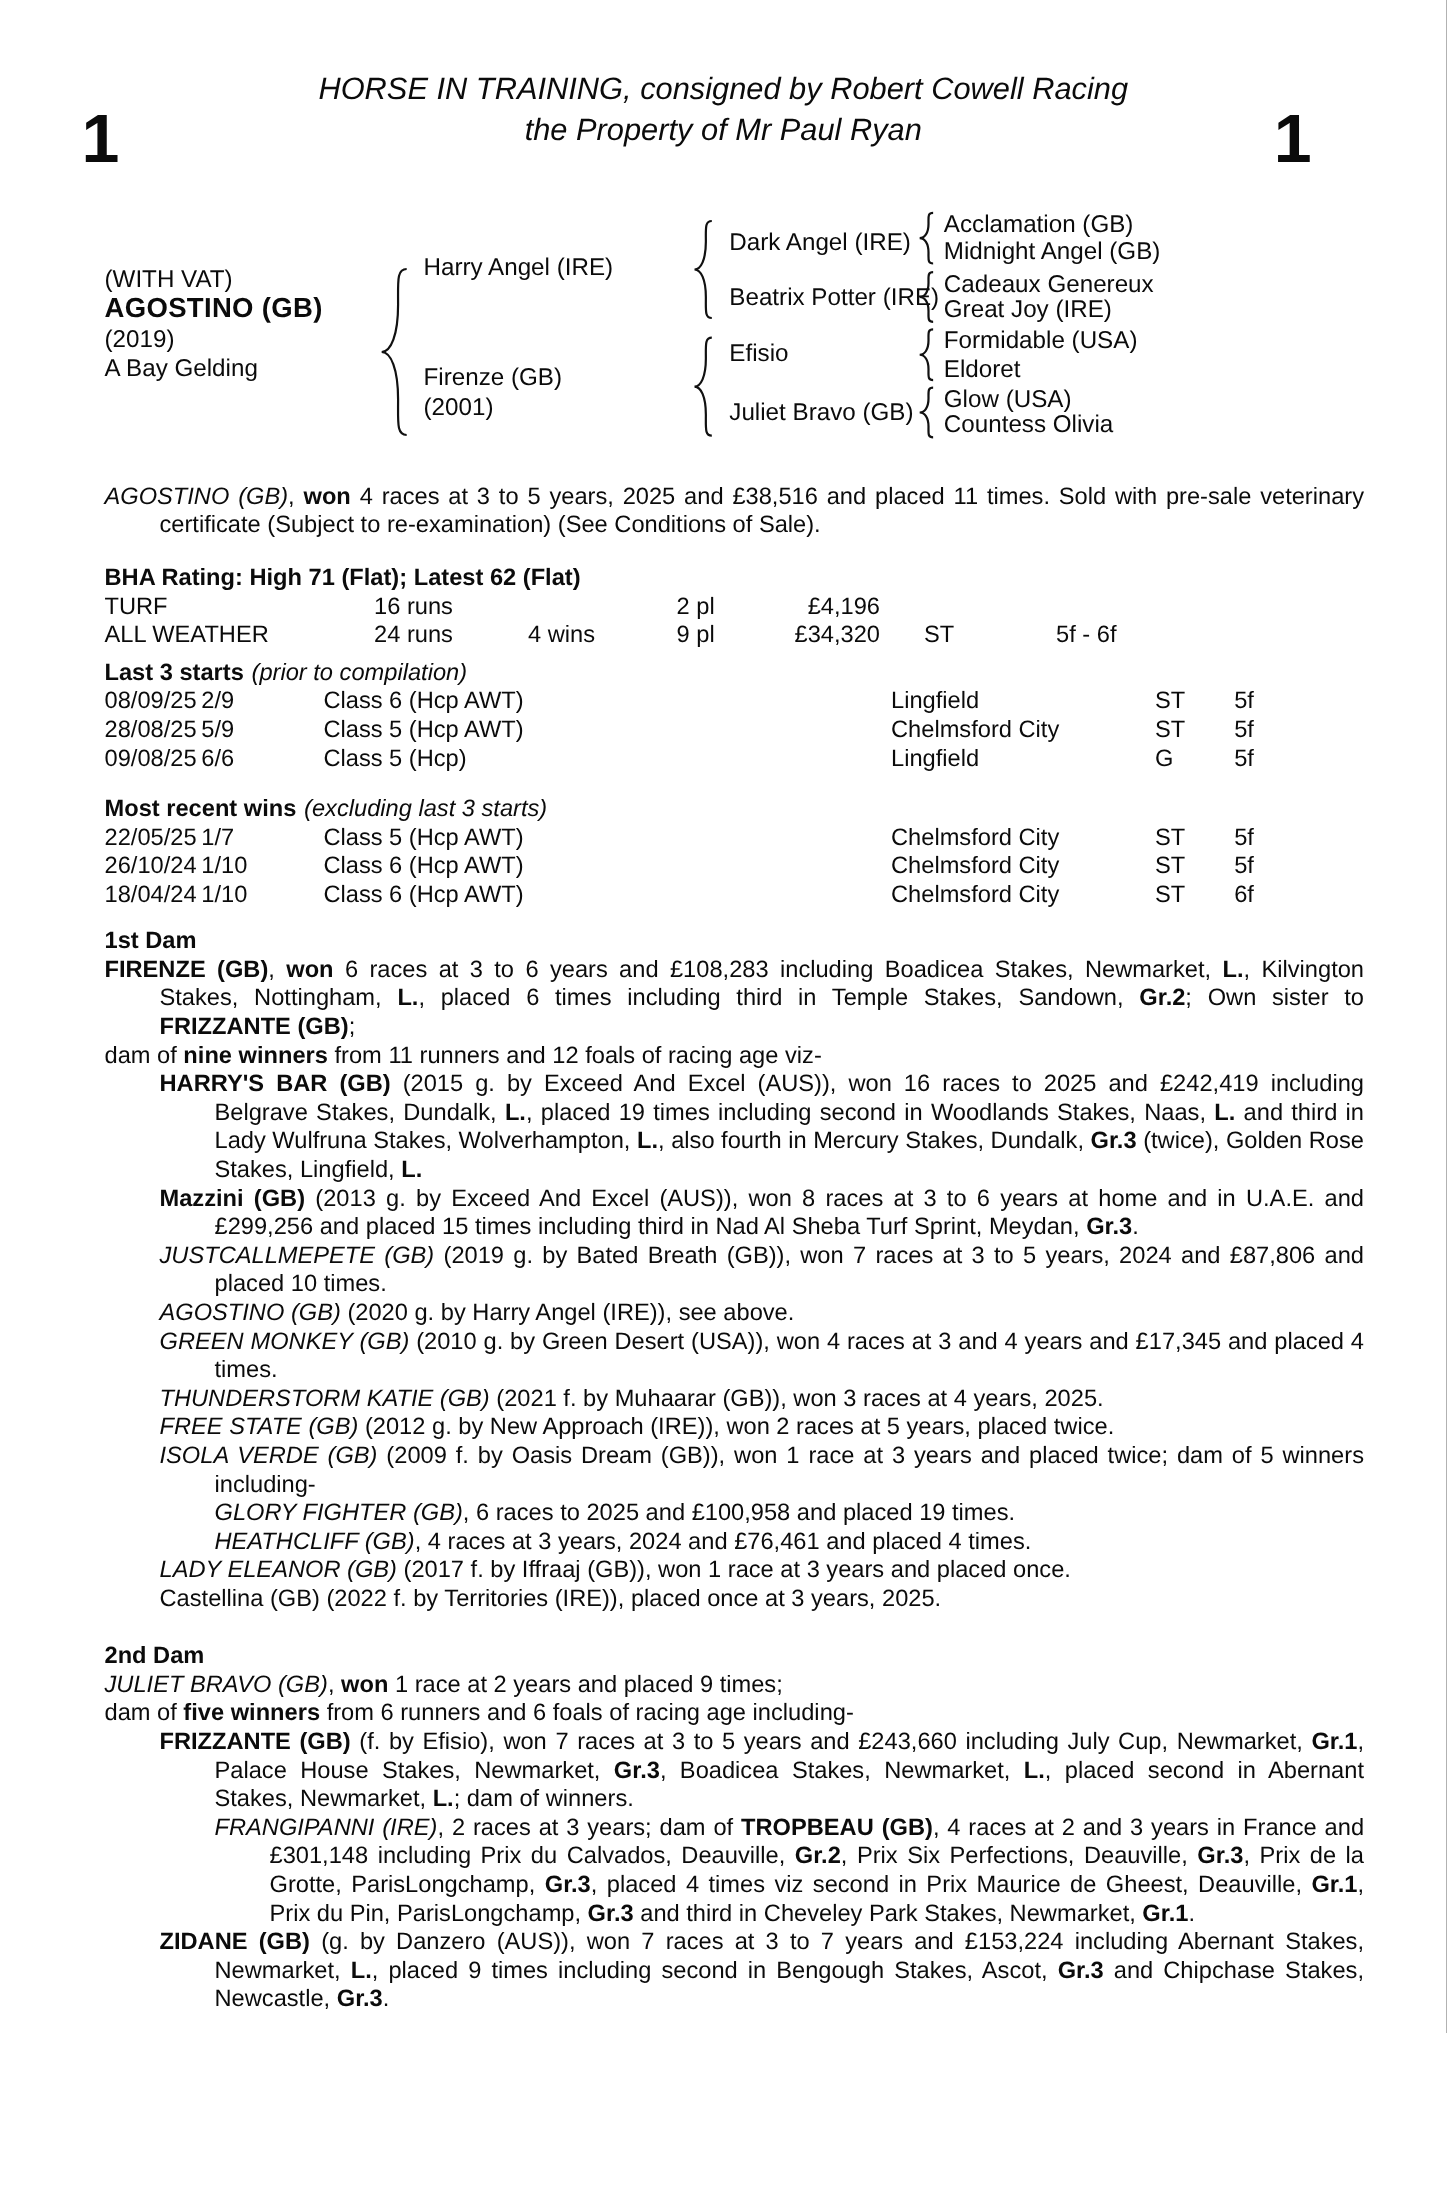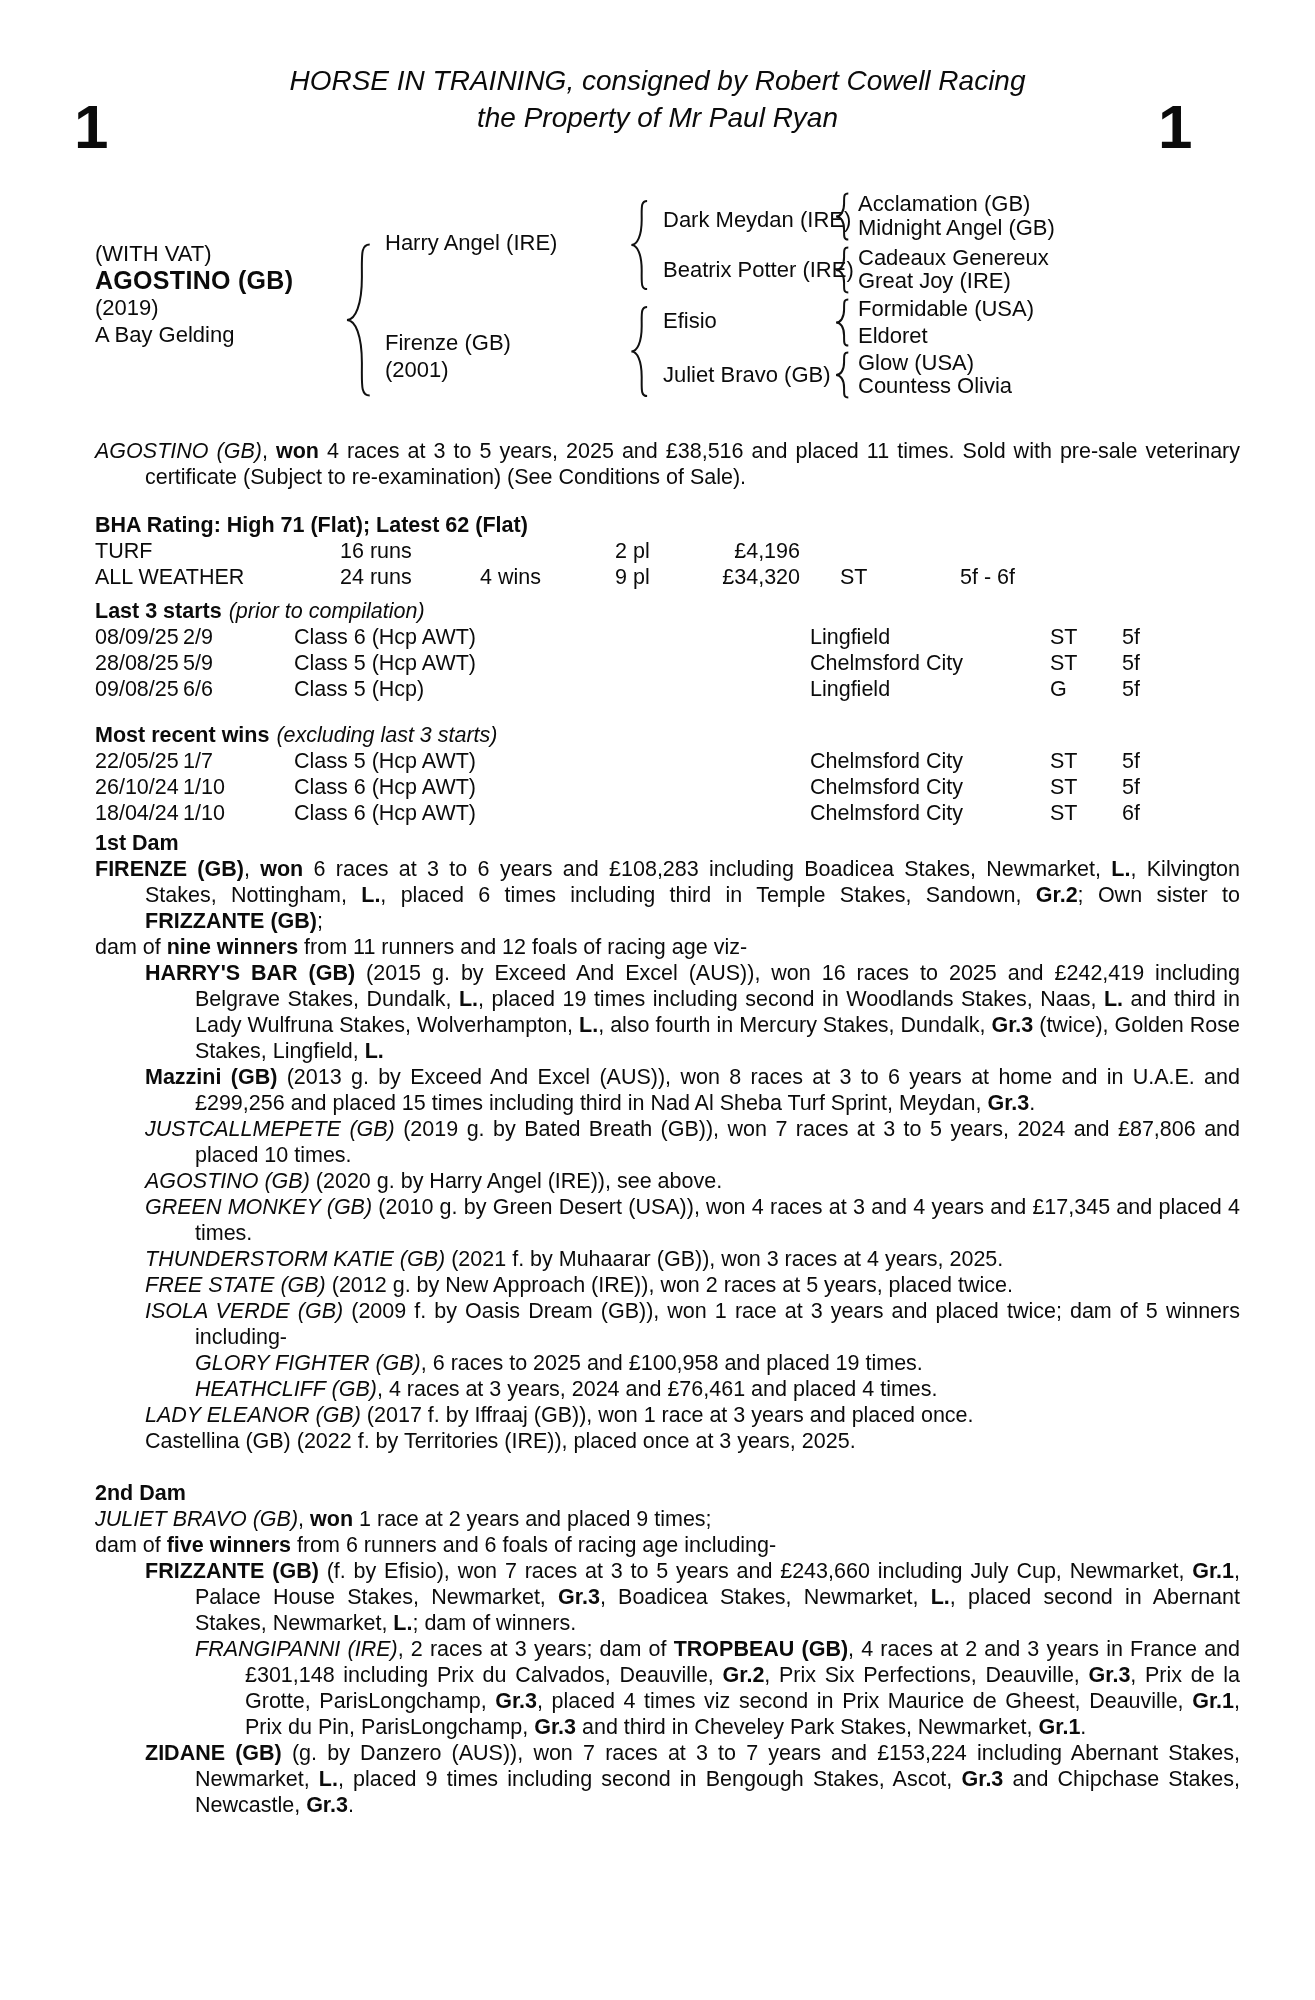--- a/index.html
+++ b/index.html
@@ -31,21 +31,21 @@
   
   .bha{margin-top:22px;}
   .bha-row{display:grid;grid-template-columns:245px 140px 135px 90px 95px 40px 120px 1fr;}
   .bha-row .money{text-align:right;}
   
   .races.first{margin-top:8px;}
   .races.second{margin-top:20px;}
   .rhead .note{margin-left:7px;}
   .race-row{display:grid;grid-template-columns:88px 94px 17px 516px 240px 72px 1fr;}
   .race-row .pos{text-align:left;}
-  .damsec1{margin-top:4px;}
+  .damsec1{margin-top:16px;}
   .damsec2{margin-top:26px;}
 </style>
 </head>
 <body>
 
 <div class="sheet">
 
   <div class="lot lot-l">1</div>
   <div class="lot lot-r">1</div>
   <div class="hdr">
@@ -68,21 +68,21 @@
   <div class="ped-abs ped-name" style="left:385px;top:330px">Firenze (GB)</div>
   <div class="ped-abs ped-name" style="left:385px;top:357px">(2001)</div>
 
   <svg class="brace" style="left:630px;top:200px;width:18px;height:90px" viewBox="0 0 20 100" preserveAspectRatio="none">
       <path d="M19 1 C12 1 13 8 13 22 C13 40 8 50 1.5 50 C8 50 13 60 13 78 C13 92 12 99 19 99" fill="none" stroke="#111" stroke-width="2" vector-effect="non-scaling-stroke"></path>
     </svg>
   <svg class="brace" style="left:630px;top:306px;width:18px;height:91px" viewBox="0 0 20 100" preserveAspectRatio="none">
       <path d="M19 1 C12 1 13 8 13 22 C13 40 8 50 1.5 50 C8 50 13 60 13 78 C13 92 12 99 19 99" fill="none" stroke="#111" stroke-width="2" vector-effect="non-scaling-stroke"></path>
     </svg>
 
-  <div class="ped-abs ped-name" style="left:663px;top:207px">Dark Meydan (IRE)</div>
+  <div class="ped-abs ped-name" style="left:663px;top:207px">Dark Angel (IRE)</div>
   <div class="ped-abs ped-name" style="left:663px;top:257px">Beatrix Potter (IRE)</div>
   <div class="ped-abs ped-name" style="left:663px;top:308px">Efisio</div>
   <div class="ped-abs ped-name" style="left:663px;top:362px">Juliet Bravo (GB)</div>
 
   <svg class="brace" style="left:835px;top:193px;width:14px;height:47px" viewBox="0 0 20 100" preserveAspectRatio="none">
       <path d="M19 1 C12 1 13 8 13 22 C13 40 8 50 1.5 50 C8 50 13 60 13 78 C13 92 12 99 19 99" fill="none" stroke="#111" stroke-width="2" vector-effect="non-scaling-stroke"></path>
     </svg>
   <svg class="brace" style="left:835px;top:247px;width:14px;height:46px" viewBox="0 0 20 100" preserveAspectRatio="none">
       <path d="M19 1 C12 1 13 8 13 22 C13 40 8 50 1.5 50 C8 50 13 60 13 78 C13 92 12 99 19 99" fill="none" stroke="#111" stroke-width="2" vector-effect="non-scaling-stroke"></path>
     </svg>

